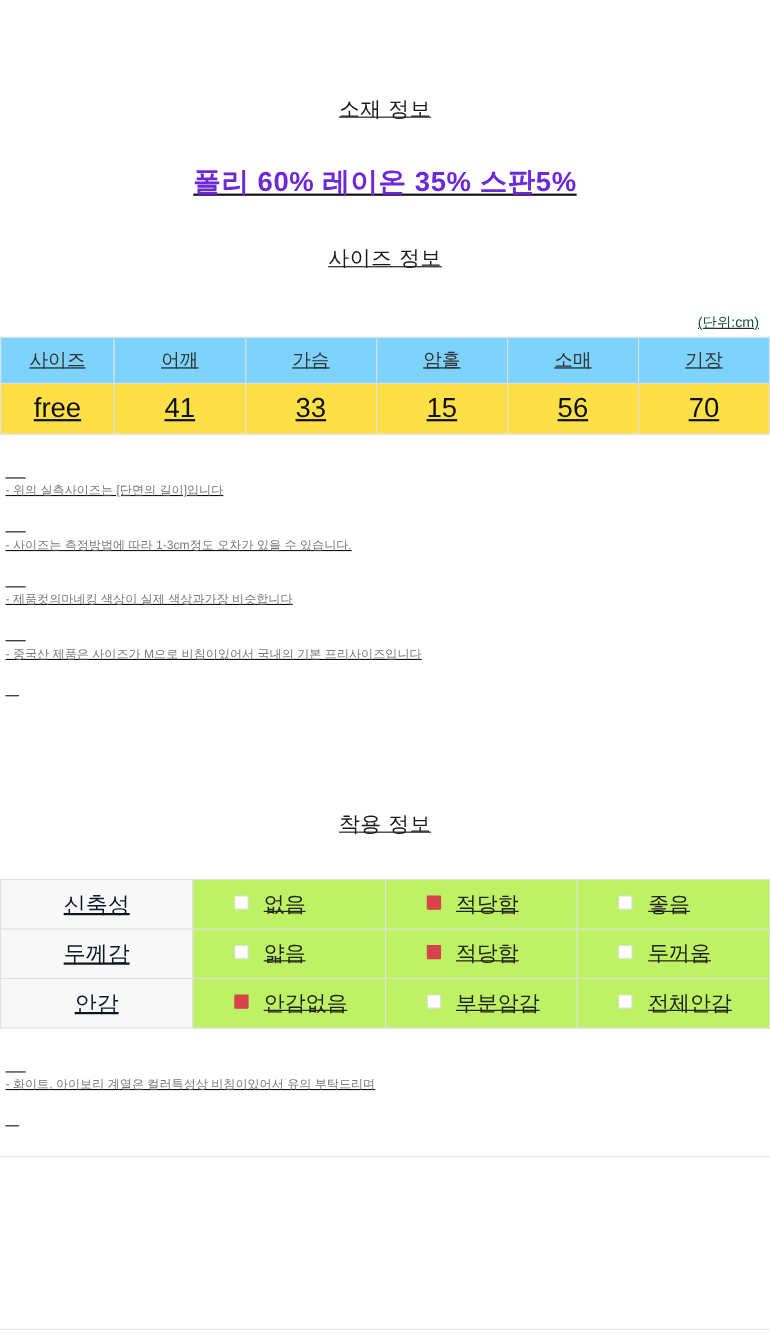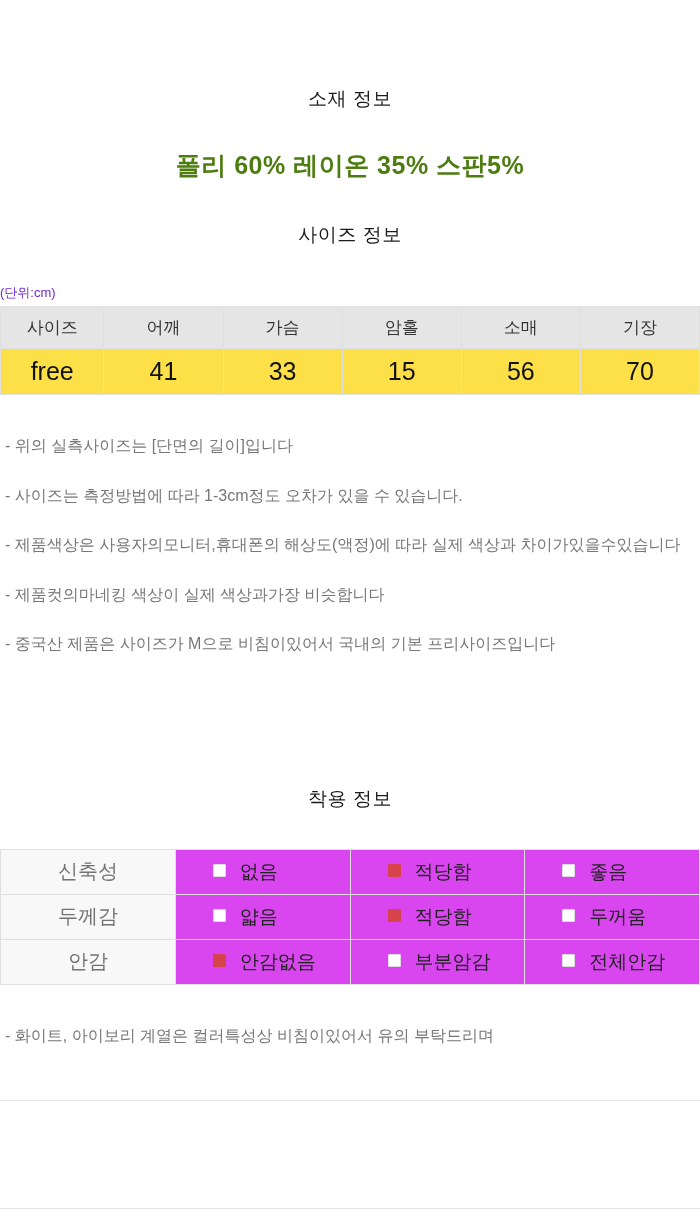--- a/index.html
+++ b/index.html
@@ -4,88 +4,89 @@
 <style>
   * { margin: 0; padding: 0; box-sizing: border-box; }
   html, body { background: #fff; }
   body {
     width: 700px; height: 1220px;
     font-family: "Liberation Sans", "DejaVu Sans", sans-serif;
     color: #111;
     position: relative;
     overflow: hidden;
   }
-  .page { width: 700px; height: 992px; position: relative; }
+  .page { width: 700px; height: 992px; position: relative; text-decoration: underline; }
 
   .section-title {
     text-align: center;
     font-size: 19px;
     font-weight: 500;
     color: #1b1b1b;
     letter-spacing: 0.5px;
   }
   .material { padding-top: 86px; }
   .composition {
     margin-top: 37px;
     text-align: center;
     font-size: 25px;
     font-weight: 700;
-    color: #4d7c0f;
+    color: #6d28d9;
     letter-spacing: 0.5px;
   }
 
   .size-section .section-title { margin-top: 40px; }
   .unit-label {
     margin-top: 36px;
+    text-align: right;
     padding-right: 10px;
     font-size: 13px;
-    color: #6d28d9;
+    color: #14532d;
   }
 
   table { width: 100%; border-collapse: collapse; table-layout: fixed; }
   th, td { border: 1px solid #e0e0e0; text-align: center; vertical-align: middle; }
 
   .size-table { margin-top: 4px; }
   .size-table col.first { width: 14.8%; }
   .size-table thead th {
-    background: #e5e5e5;
+    background: #7dd3fc;
     height: 42px;
     font-size: 17px;
     font-weight: 400;
     color: #333;
   }
   .size-table tbody td {
     height: 46px;
     font-size: 25px;
     font-weight: 500;
     color: #111;
     background: #fde047;
   }
 
   .notes {
     margin-top: 10px;
     padding: 0 12px 0 5px;
-    font-size: 16px;
+    font-size: 11px;
     line-height: 16.5px;
     color: #777;
     white-space: pre-wrap;
   }
 
   .fit-section .section-title { margin-top: 100px; }
   .fit-table { margin-top: 37px; }
   .fit-table col.label-col { width: 25%; }
   .fit-table th {
     background: #f8f8f8;
     height: 45px;
     font-size: 20px;
     font-weight: 400;
-    color: #737373;
+    color: #0f172a;
   }
   .fit-table td {
-    background: #d946ef;
+    background: #bef264;
     height: 45px;
     text-align: left;
     padding-left: 37px;
     font-size: 19px;
     color: #222;
     margin-left: 36px;
   }
   .checkbox {
     display: inline-block;
     width: 13px; height: 13px;
@@ -156,21 +157,20 @@
           <td>15</td>
           <td>56</td>
           <td>70</td>
         </tr>
       </tbody>
     </table>
 
     <div class="notes">
       <div class="note">- 위의 실측사이즈는 [단면의 길이]입니다</div>
       <div class="note">- 사이즈는 측정방법에 따라 1-3cm정도 오차가 있을 수 있습니다.</div>
-      <div class="note">- 제품색상은 사용자의모니터,휴대폰의 해상도(액정)에 따라 실제 색상과 차이가있을수있습니다</div>
       <div class="note">- 제품컷의마네킹 색상이 실제 색상과가장 비슷합니다</div>
       <div class="note">- 중국산 제품은 사이즈가 M으로 비침이있어서 국내의 기본 프리사이즈입니다</div>
     </div>
   </section>
 
   <section class="fit-section">
     <h2 class="section-title">착용 정보</h2>
 
     <table class="fit-table">
       <colgroup>

